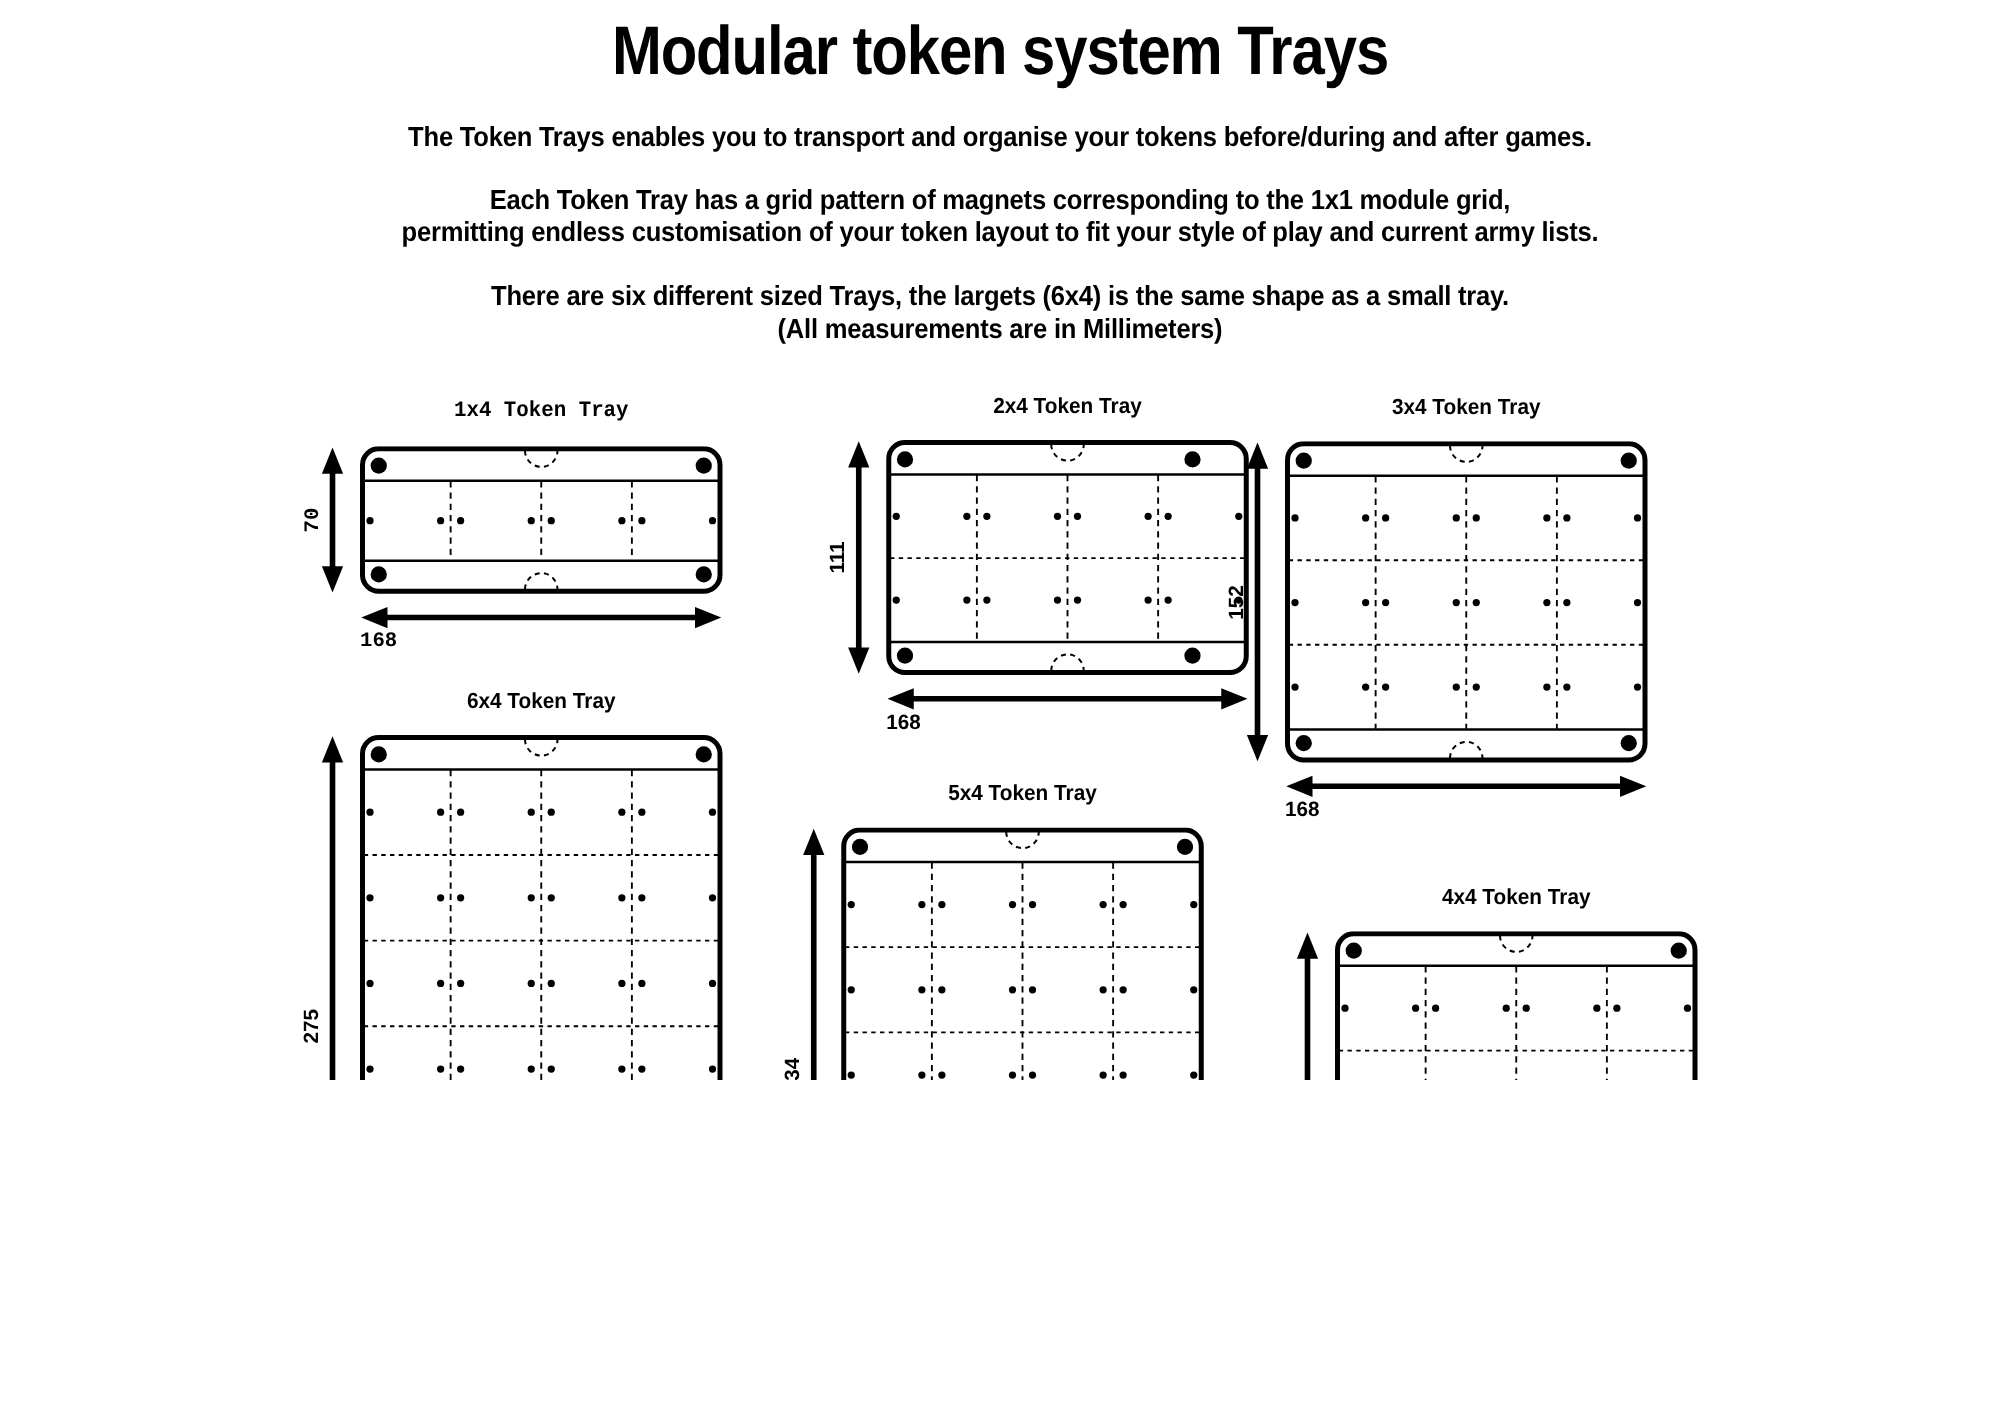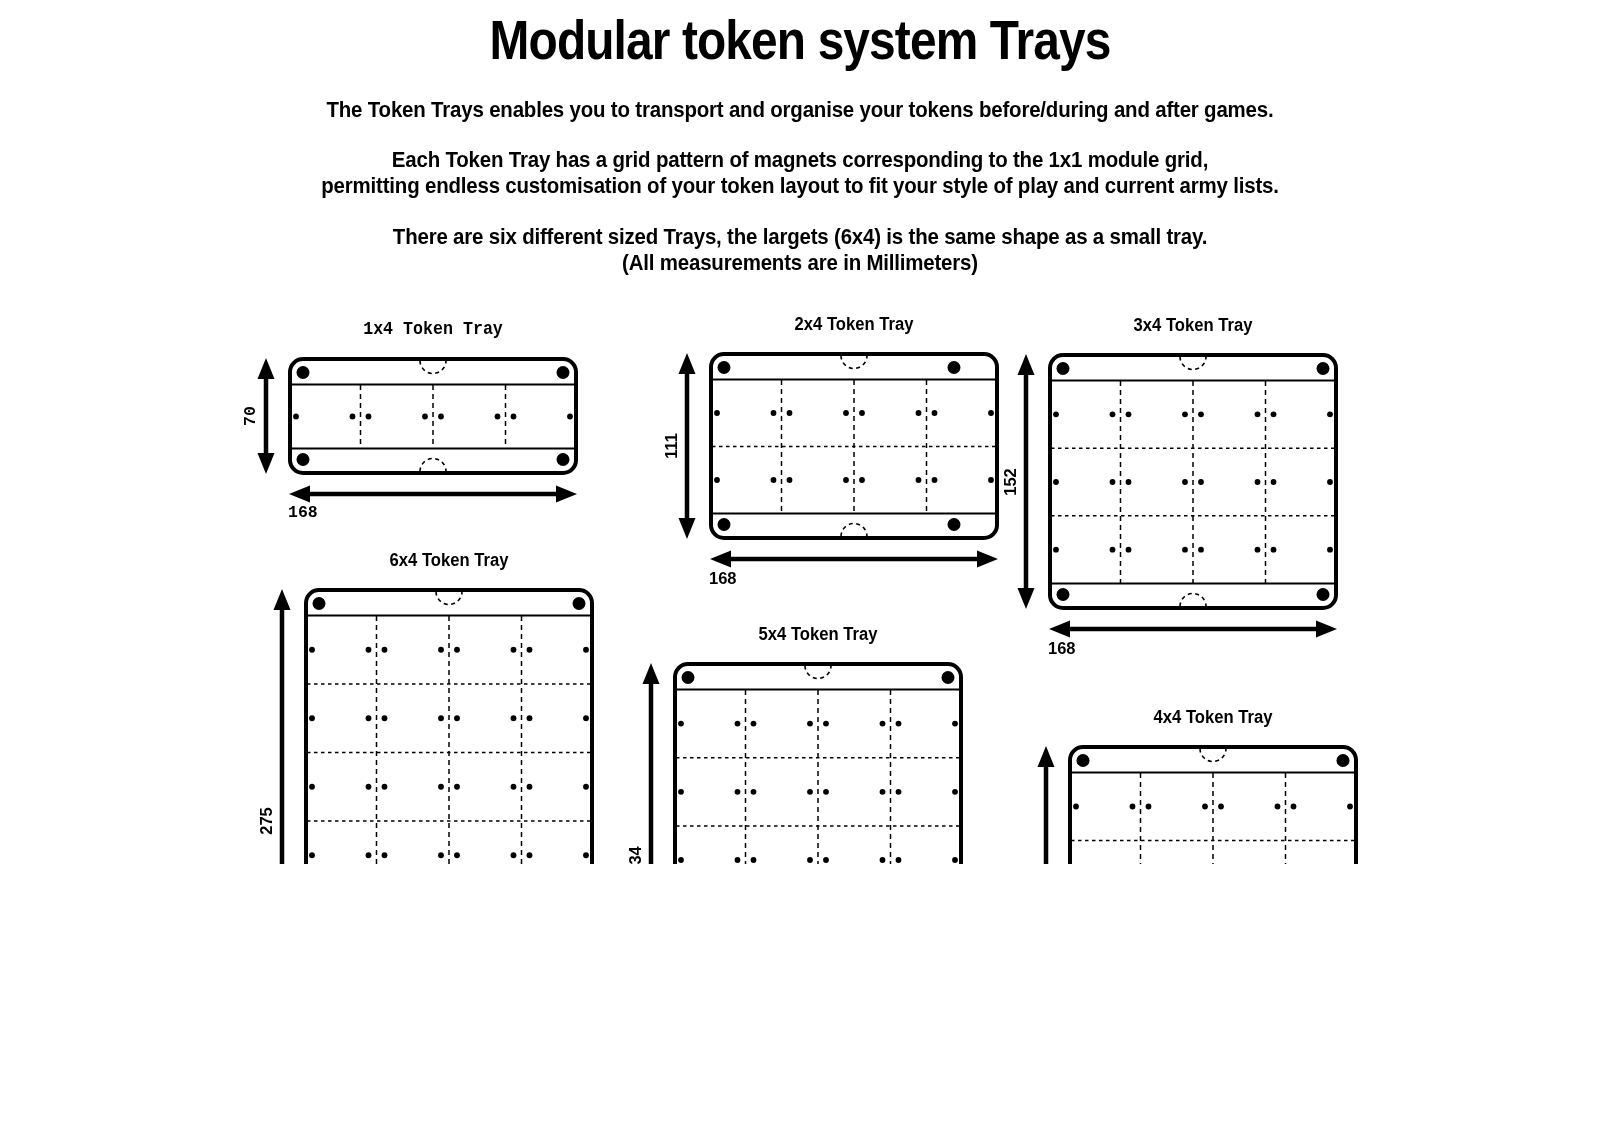--- a/index.html
+++ b/index.html
@@ -153,21 +153,21 @@
           <g>
             <line x1="66" y1="207" x2="328" y2="207" stroke="#000000" stroke-width="4.5"></line>
             <polygon points="53,207 74,198.5 74,215.5" fill="#000000"></polygon>
             <polygon points="341,207 320,198.5 320,215.5" fill="#000000"></polygon>
           </g>
         </svg></div>
     <div class="dim-label v-label" style="top: 94px;">111</div>
     <div class="dim-label h-label" style="top: 216px;">168</div>
   </div>
 
-  <div class="tray-block" style="left: 996px; top: 353px; height: 309px;">
+  <div class="tray-block" style="left: 976px; top: 353px; height: 309px;">
     <div class="tray-title">3x4 Token Tray</div>
     <div class="tray-svg-slot"><svg width="346" height="309">
           <g>
             <rect x="54" y="2" width="286" height="253" rx="13" ry="13" fill="#ffffff" stroke="#000000" stroke-width="4"></rect>
             <line x1="54.5" y1="27.5" x2="339.5" y2="27.5" stroke="#000000" stroke-width="2"></line>
             <line x1="54.5" y1="230.5" x2="339.5" y2="230.5" stroke="#000000" stroke-width="2"></line>
           </g>
           <path d="M 184 3.5 A 13 13 0 0 0 210 3.5" fill="none" stroke="#000000" stroke-width="1.6" stroke-dasharray="4 3.5"></path>
           <path d="M 184 253.5 A 13 13 0 0 1 210 253.5" fill="none" stroke="#000000" stroke-width="1.6" stroke-dasharray="4 3.5"></path>
           <g>
@@ -217,21 +217,21 @@
           <g>
             <line x1="66" y1="276" x2="328" y2="276" stroke="#000000" stroke-width="4.5"></line>
             <polygon points="53,276 74,267.5 74,284.5" fill="#000000"></polygon>
             <polygon points="341,276 320,267.5 320,284.5" fill="#000000"></polygon>
           </g>
         </svg></div>
     <div class="dim-label v-label" style="top: 128.5px;">152</div>
     <div class="dim-label h-label" style="top: 285px;">168</div>
   </div>
 
-  <div class="tray-block" style="left: 252px; top: 588px; height: 517px;">
+  <div class="tray-block" style="left: 236px; top: 588px; height: 517px;">
     <div class="tray-title">6x4 Token Tray</div>
     <div class="tray-svg-slot"><svg width="346" height="517">
           <g>
             <rect x="54" y="2" width="286" height="461" rx="13" ry="13" fill="#ffffff" stroke="#000000" stroke-width="4"></rect>
             <line x1="54.5" y1="27.5" x2="339.5" y2="27.5" stroke="#000000" stroke-width="2"></line>
             <line x1="54.5" y1="438.5" x2="339.5" y2="438.5" stroke="#000000" stroke-width="2"></line>
           </g>
           <path d="M 184 3.5 A 13 13 0 0 0 210 3.5" fill="none" stroke="#000000" stroke-width="1.6" stroke-dasharray="4 3.5"></path>
           <path d="M 184 461.5 A 13 13 0 0 1 210 461.5" fill="none" stroke="#000000" stroke-width="1.6" stroke-dasharray="4 3.5"></path>
           <g>

